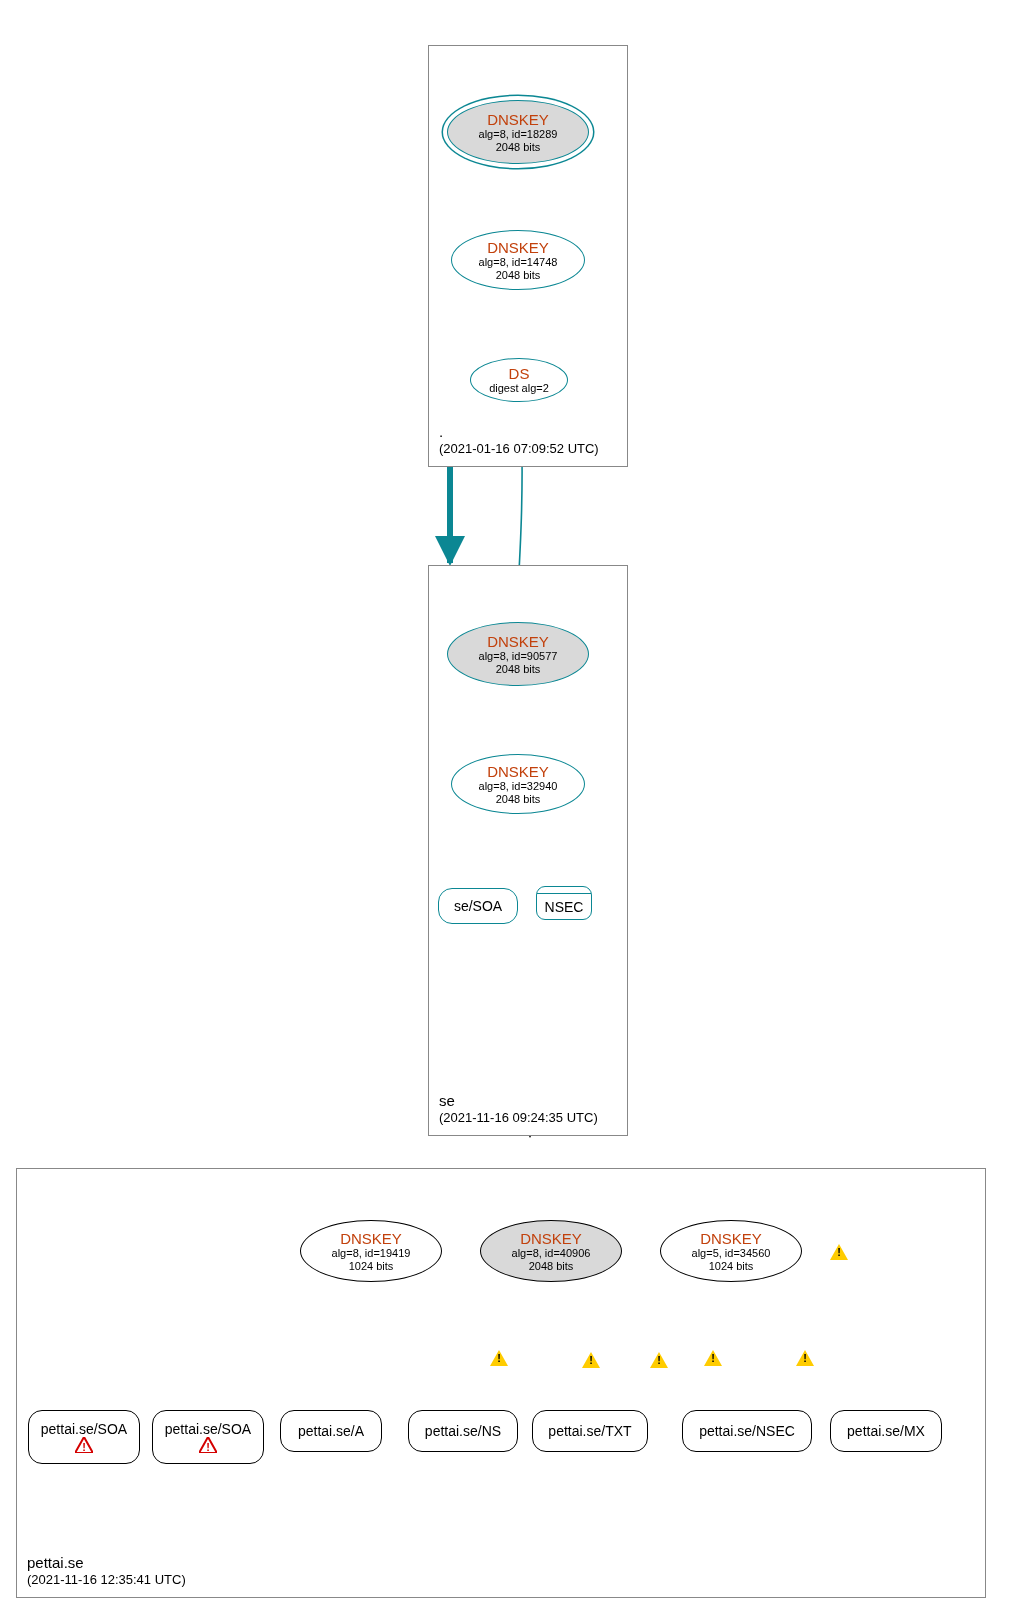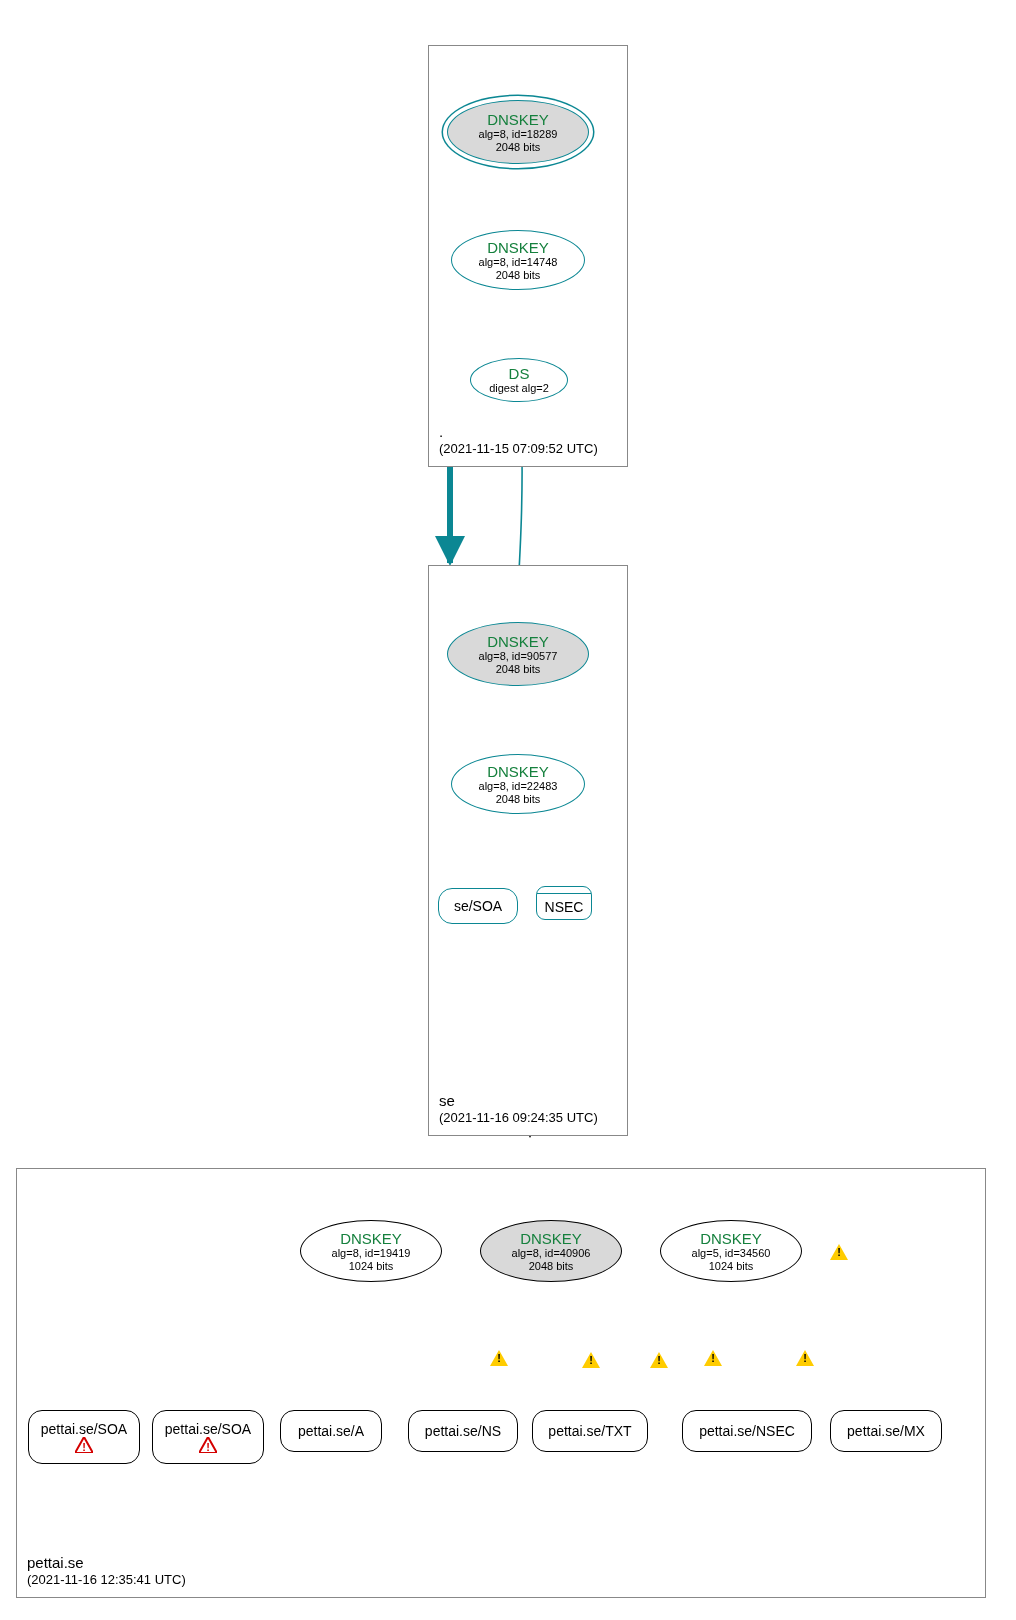--- a/index.html
+++ b/index.html
@@ -37,21 +37,21 @@
     display: flex;
     flex-direction: column;
     align-items: center;
     justify-content: center;
     background: #fff;
   }
   .ellipse.grey { background: #d9d9d9; }
   .ellipse.double { box-shadow: 0 0 0 4px #fff, 0 0 0 5.5px #0b8793; }
   .ellipse.black { border-color: #000; }
   .ellipse.black.grey { background: #d9d9d9; }
-  .node .title { font-size: 15px; color: #15803d; }
+  .node .title { font-size: 15px; color: #c2410c; }
   .node .sub   { font-size: 11px; color: #000; line-height: 1.15; }
   .rrect {
     border: 1.5px solid #0b8793;
     border-radius: 14px;
     background: #fff;
     display: flex; align-items: center; justify-content: center;
     flex-direction: column;
   }
   .rrect.black { border-color: #000; }
   .nsec {
@@ -153,21 +153,21 @@
   <path d="M 695 1278 C 550 1330, 420 1375, 345 1410" stroke="#0b8793" stroke-width="1.4" fill="none" marker-end="url(#arr-teal)"></path>
   <path d="M 705 1280 C 600 1340, 520 1380, 480 1410" stroke="#0b8793" stroke-width="1.4" fill="none" marker-end="url(#arr-teal)"></path>
   <path d="M 720 1282 C 670 1345, 630 1380, 608 1410" stroke="#0b8793" stroke-width="1.4" fill="none" marker-end="url(#arr-teal)"></path>
   <path d="M 740 1282 C 745 1345, 748 1380, 748 1410" stroke="#0b8793" stroke-width="1.4" fill="none" marker-end="url(#arr-teal)"></path>
   <path d="M 765 1280 C 820 1340, 860 1380, 882 1410" stroke="#0b8793" stroke-width="1.4" fill="none" marker-end="url(#arr-teal)"></path>
 </svg>
 
 <div class="zone" style="left:428px; top:45px; width:200px; height:422px;">
   <div class="zone-label">
     <div class="zname">.</div>
-    <div class="zts">(2021-11-15 07:09:52 UTC)</div>
+    <div class="zts">(2021-01-16 07:09:52 UTC)</div>
   </div>
 </div>
 
 <div class="node" style="left:447px; top:100px;">
   <div class="ellipse grey double" style="width:140px; height:62px;">
     <div class="title">DNSKEY</div>
     <div class="sub">alg=8, id=18289</div>
     <div class="sub">2048 bits</div>
   </div>
 </div>
@@ -198,21 +198,21 @@
   <div class="ellipse grey" style="width:140px; height:62px;">
     <div class="title">DNSKEY</div>
     <div class="sub">alg=8, id=90577</div>
     <div class="sub">2048 bits</div>
   </div>
 </div>
 
 <div class="node" style="left:451px; top:754px;">
   <div class="ellipse" style="width:132px; height:58px;">
     <div class="title">DNSKEY</div>
-    <div class="sub">alg=8, id=22483</div>
+    <div class="sub">alg=8, id=32940</div>
     <div class="sub">2048 bits</div>
   </div>
 </div>
 
 <div class="node" style="left:438px; top:888px;">
   <div class="rrect" style="width:78px; height:34px;">
     <span class="record-label">se/SOA</span>
   </div>
 </div>
 

